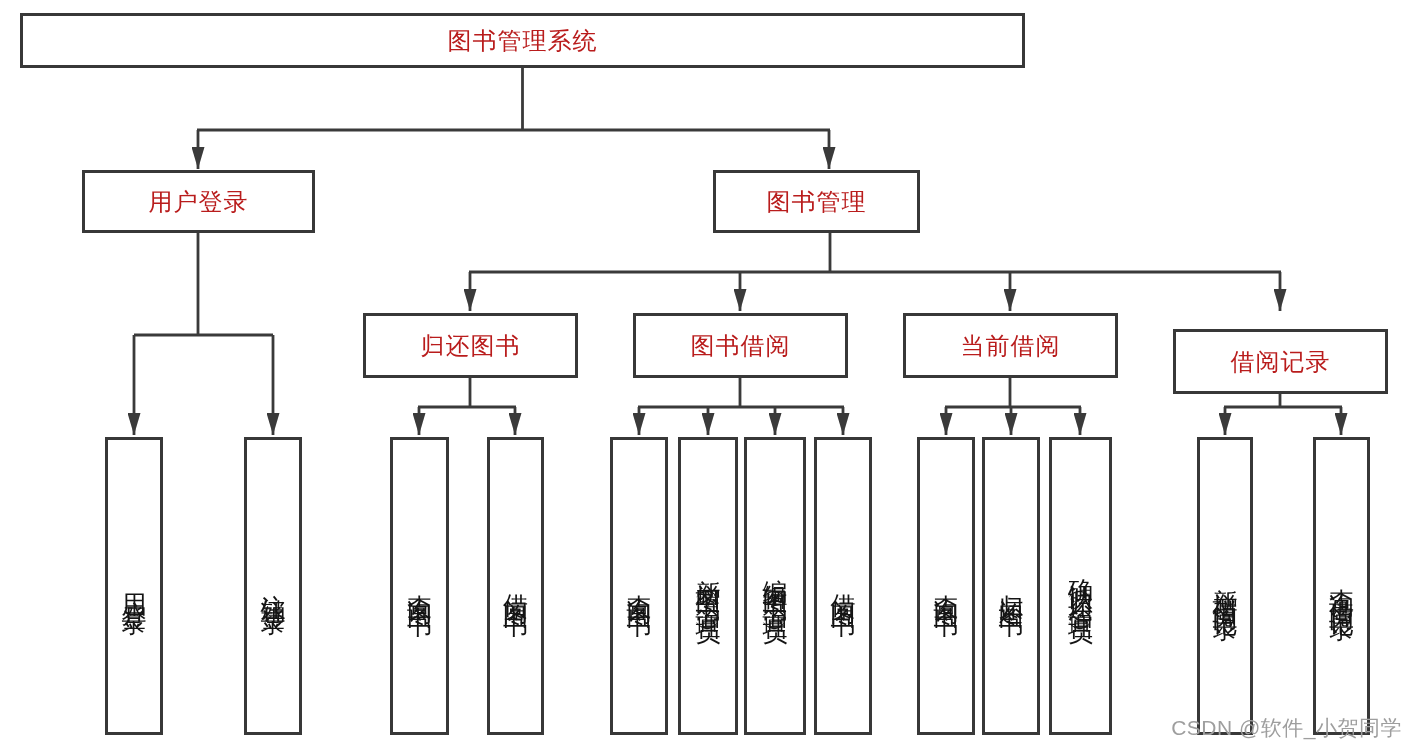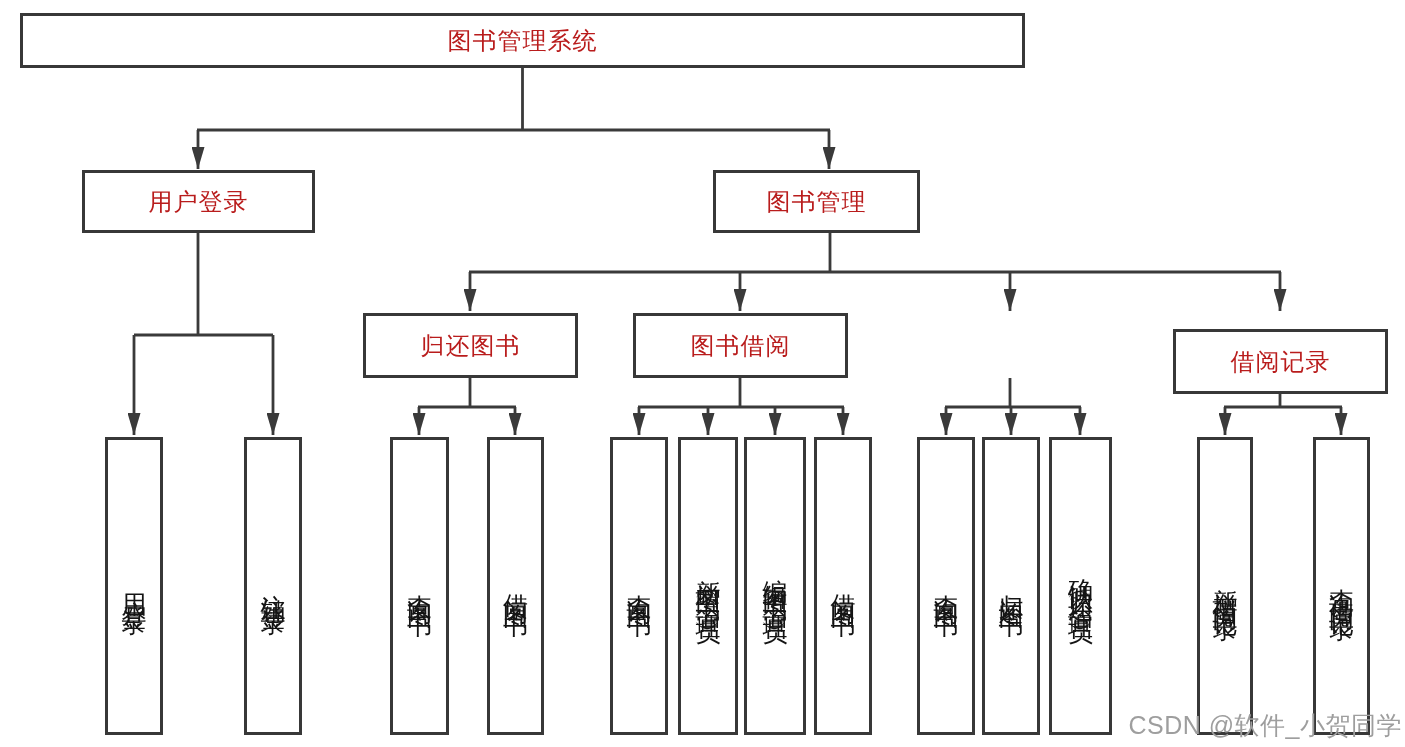--- a/index.html
+++ b/index.html
@@ -16,21 +16,21 @@
   .vbox{
     position:absolute;box-sizing:border-box;background:#ffffff;border:3px solid #383838;
     display:flex;align-items:center;justify-content:center;z-index:2;color:#141414;
   }
   .vtext{
     display:block;writing-mode:vertical-rl;text-orientation:mixed;
     font-size:25px;letter-spacing:6px;line-height:1;color:#141414;
   }
   .watermark{
     position:absolute;right:3px;bottom:5px;z-index:4;
-    font-size:25px;color:#9e9e9e;letter-spacing:0.5px;white-space:nowrap;
+    font-size:21px;color:#9e9e9e;letter-spacing:0.5px;white-space:nowrap;
   }
 </style>
 </head>
 <body>
 
 <div class="stage">
 
   <svg class="connectors" width="1405" height="747" viewBox="0 0 1405 747">
     <defs>
       <marker id="arw" viewBox="0 0 22 13" refX="22" refY="6.5" markerWidth="22" markerHeight="13" markerUnits="userSpaceOnUse" orient="auto">
@@ -77,20 +77,23 @@
   <div class="hbox" style="left:713px;top:170px;width:207px;height:63px;">
     <span>图书管理</span>
   </div>
 
   <div class="hbox" style="left:363px;top:313px;width:215px;height:65px;">
     <span>归还图书</span>
   </div>
   <div class="hbox" style="left:633px;top:313px;width:215px;height:65px;font-family:Liberation Serif, serif;">
     <span>图书借阅</span>
   </div>
+  <div class="hbox" style="left:903px;top:313px;width:215px;height:65px;">
+    <span>当前借阅</span>
+  </div>
   <div class="hbox" style="left:1173px;top:313px;width:215px;height:65px;margin-top:16px;">
     <span>借阅记录</span>
   </div>
 
   <div class="vbox" style="left:105px;top:437px;width:58px;height:298px;">
     <span class="vtext">用户登录</span>
   </div>
   <div class="vbox" style="left:244px;top:437px;width:58px;height:298px;">
     <span class="vtext">注销登录</span>
   </div>

